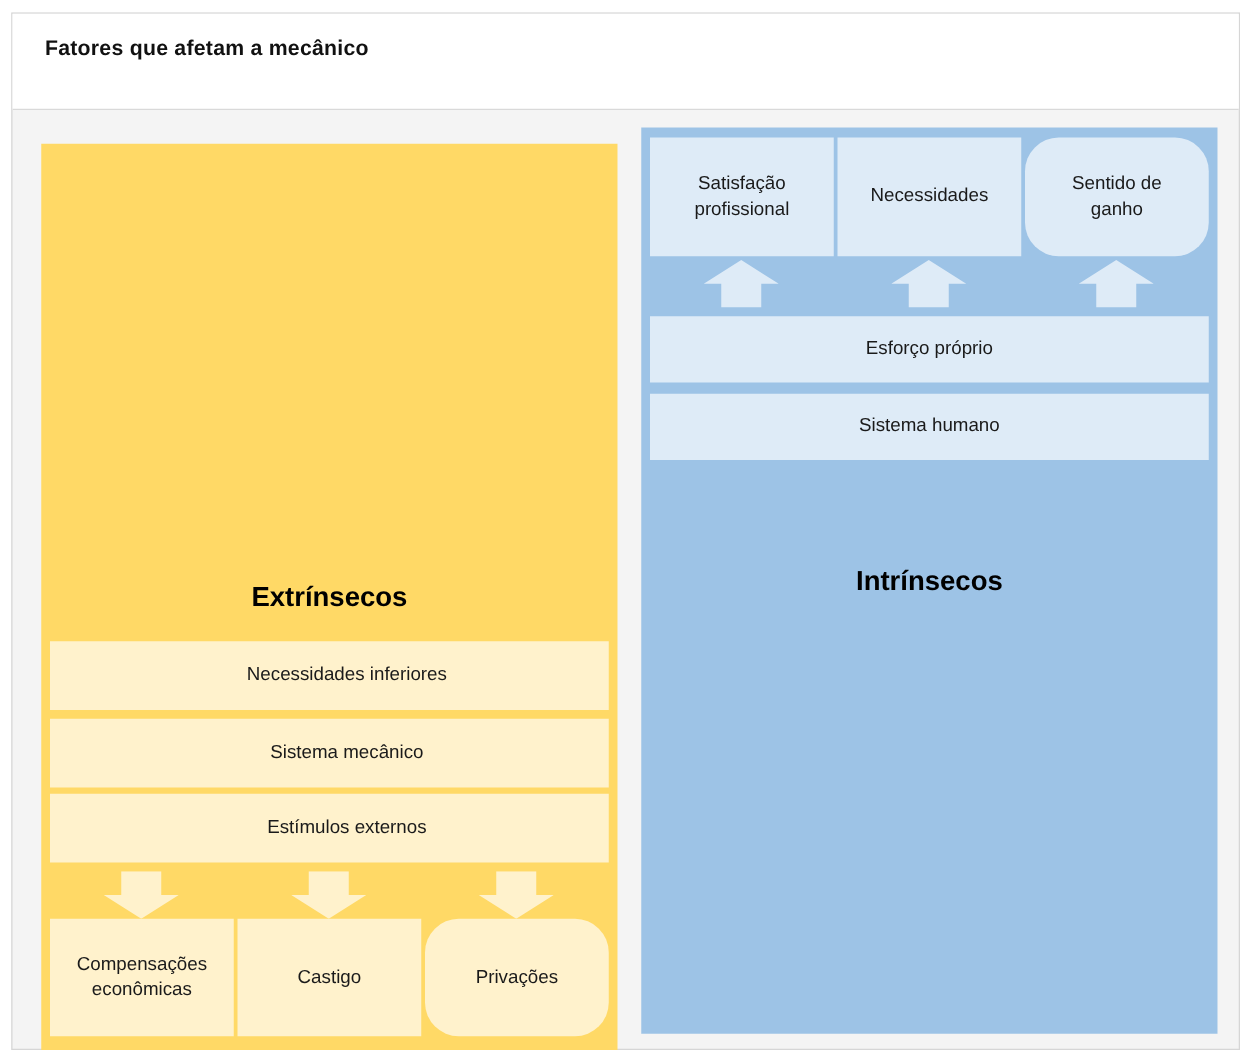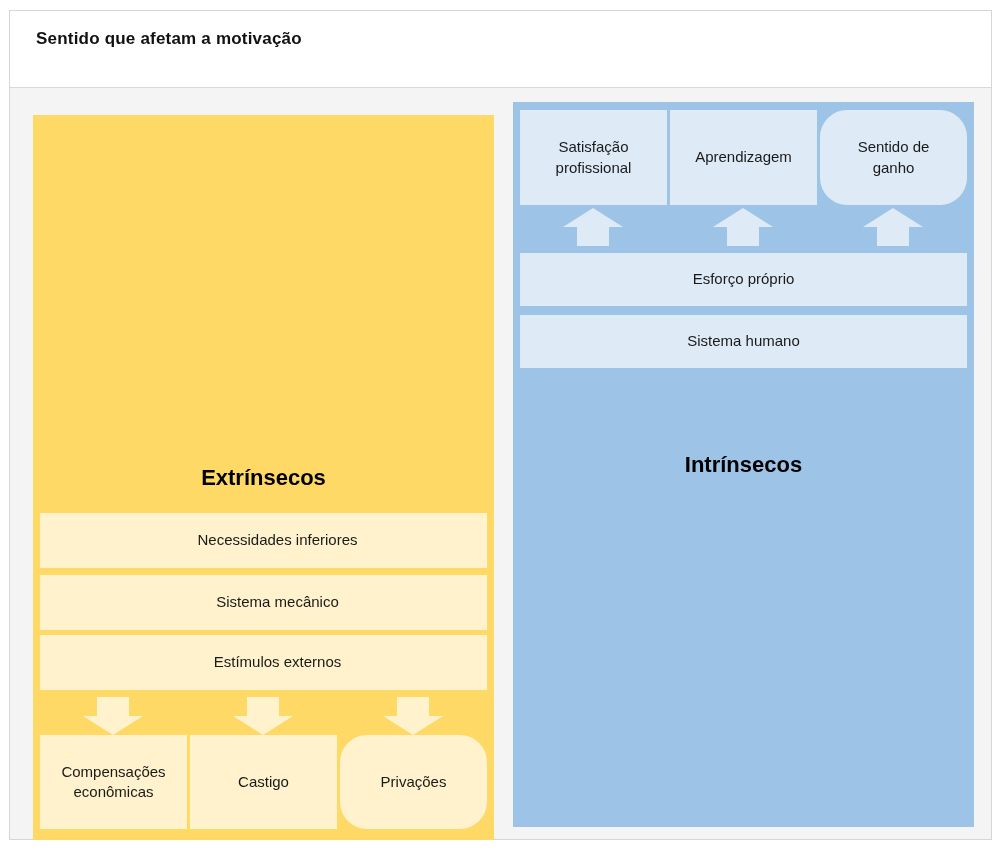--- a/index.html
+++ b/index.html
@@ -113,21 +113,21 @@
   .a3 { left: 350px; }
   .arrow-down polygon { fill: var(--extrinsic-box, #fff2cc); }
   .arrow-up polygon   { fill: var(--intrinsic-box, #deebf7); }
 </style>
 </head>
 <body>
 
 <div class="frame">
 
   <div class="titlebar">
-    <div class="title">Sentido que afetam a motivação</div>
+    <div class="title">Fatores que afetam a mecânico</div>
   </div>
 
   <div class="content">
 
     <div class="panel panel-yellow">
       <div class="heading">Extrínsecos</div>
 
       <div class="box ybox levelbox" style="top:398px">Necessidades inferiores</div>
       <div class="box ybox levelbox" style="top:460px">Sistema mecânico</div>
       <div class="box ybox levelbox" style="top:520px">Estímulos externos</div>
@@ -142,21 +142,21 @@
         <polygon points="30,38 0,19 14,19 14,0 46,0 46,19 60,19"></polygon>
       </svg>
 
       <div class="box ybox smallbox y-outcome col1">Compensações econômicas</div>
       <div class="box ybox smallbox y-outcome col2">Castigo</div>
       <div class="box ybox smallbox y-outcome col3">Privações</div>
     </div>
 
     <div class="panel panel-blue">
       <div class="box bbox smallbox b-outcome col1">Satisfação profissional</div>
-      <div class="box bbox smallbox b-outcome col2">Aprendizagem</div>
+      <div class="box bbox smallbox b-outcome col2">Necessidades</div>
       <div class="box bbox smallbox b-outcome col3">Sentido de ganho</div>
 
       <svg class="arrow arrow-up a1" viewBox="0 0 60 38">
         <polygon points="30,0 60,19 46,19 46,38 14,38 14,19 0,19"></polygon>
       </svg>
       <svg class="arrow arrow-up a2" viewBox="0 0 60 38">
         <polygon points="30,0 60,19 46,19 46,38 14,38 14,19 0,19"></polygon>
       </svg>
       <svg class="arrow arrow-up a3" viewBox="0 0 60 38">
         <polygon points="30,0 60,19 46,19 46,38 14,38 14,19 0,19"></polygon>

